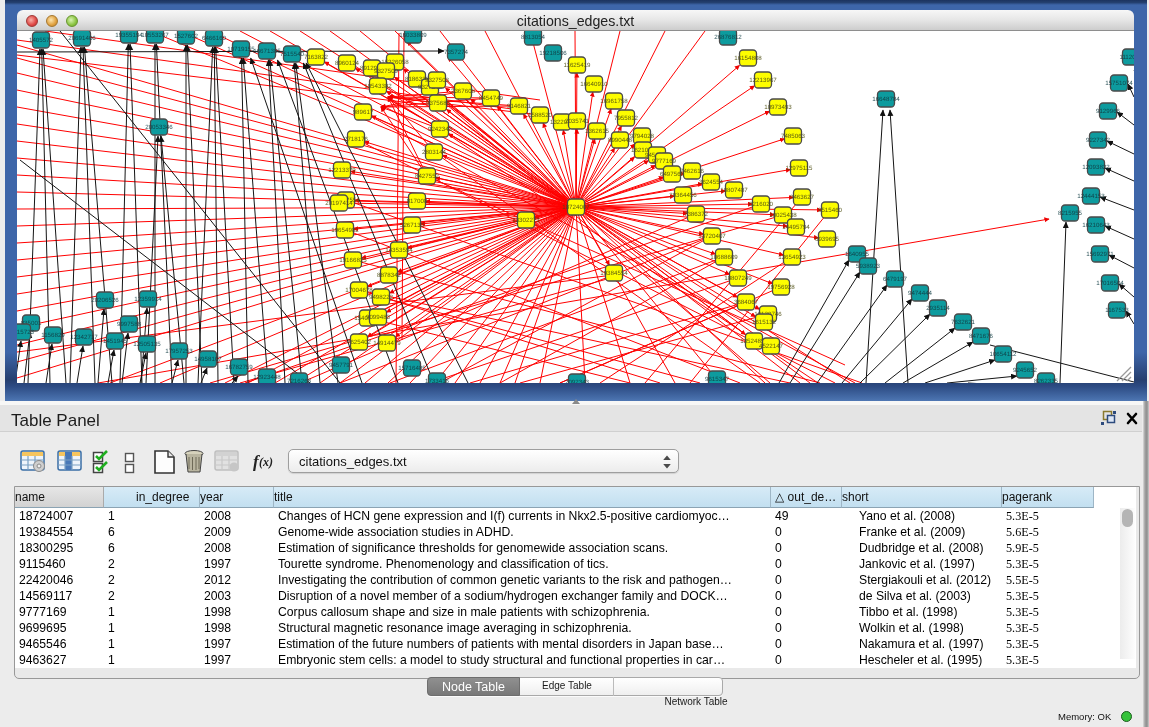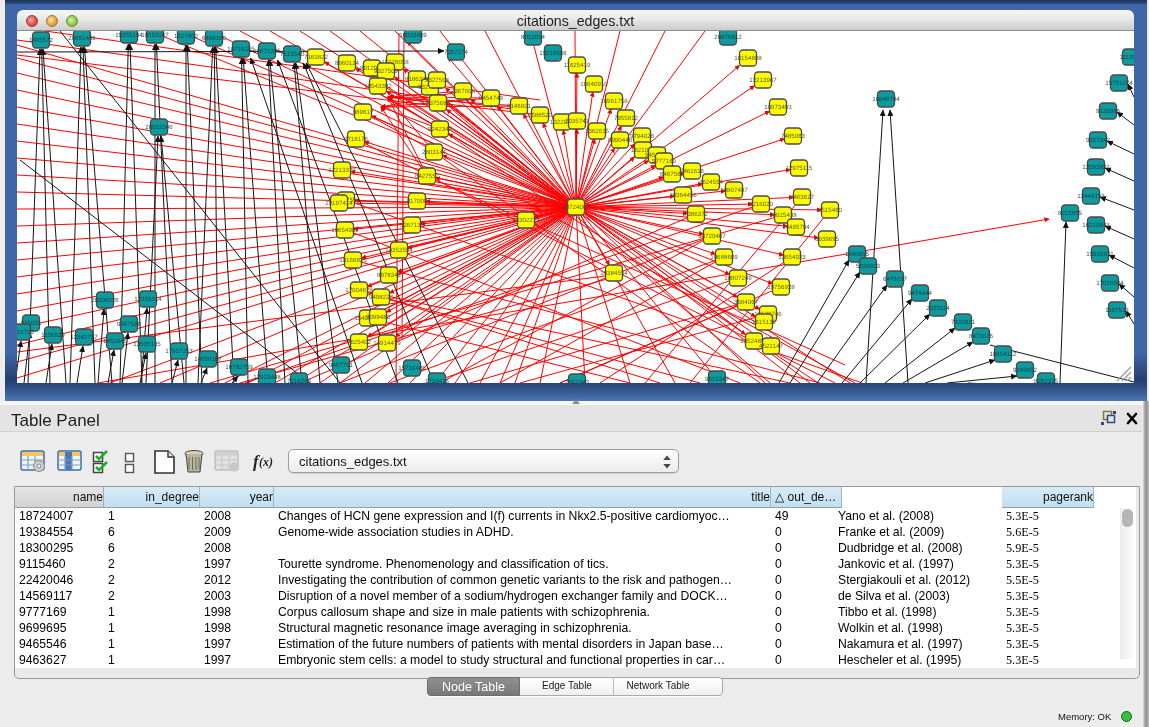--- a/index.html
+++ b/index.html
@@ -22,25 +22,25 @@
 #ptitle { left:11px; top:411px; font-size:17px; color:#1c1c1c; }
 #rightstrip { left:1143px; top:401px; width:6px; height:326px; background:linear-gradient(90deg,#dcdcdc 0,#a0a0a0 2px,#8f8f8f 4px,#cccccc 6px); }
 
 
 #dropdown { left:288px; top:449px; width:391px; height:24px; border:1px solid #9e9e9e; border-radius:5px; background:linear-gradient(180deg,#ffffff,#ececec); box-shadow:0 1px 1px rgba(0,0,0,0.12); }
 #ddtext { left:299px; top:454px; font-size:13px; color:#111; }
 
 
 #tablebox { left:14px; top:486px; width:1126px; height:193px; border:1px solid #989898; border-radius:0 0 5px 5px; background:#e9e9e9; }
 #tablewhite { left:15px; top:487px; width:1121px; height:181px; background:#fff; }
-.th { top:487px; height:21px; background:linear-gradient(180deg,#d7ebf7 0,#c2dff0 100%); border-right:1px solid #9eb6c6; border-bottom:1px solid #8ba3b3; font-size:12px; color:#111; text-align:right; line-height:21px; }
+.th { top:487px; height:21px; background:linear-gradient(180deg,#d7ebf7 0,#c2dff0 100%); border-right:1px solid #9eb6c6; border-bottom:1px solid #8ba3b3; font-size:12px; color:#111; text-align:left; line-height:21px; }
 .tr { position:absolute; left:15px; width:1104px; height:16px; font-size:12.2px; color:#000; white-space:nowrap; }
 .tr span { position:absolute; top:1px; }
 .c0 { left:4px; } .c1 { left:93px; } .c2 { left:189px; } .c3 { left:263px; }
-.c4 { left:760px; } .c5 { left:823px; } .c6 { left:991px;font-family:Liberation Serif, serif; }
+.c4 { left:760px; } .c5 { left:844px; } .c6 { left:991px;font-family:Liberation Serif, serif; }
 
 
 #sbar { left:1120px; top:508px; width:15px; height:151px; background:linear-gradient(90deg,#ececec,#fdfdfd); }
 #sthumb { left:1122px; top:509px; width:11px; height:18px; border-radius:6px; background:#b5b5b5; }
 
 
 #tabs { left:427px; top:677px; width:296px; height:19px; border:1px solid #a9a9a9; border-radius:4px; background:linear-gradient(180deg,#ffffff,#efefef); box-shadow:0 1px 0 rgba(255,255,255,.8); }
 #seg1 { left:427px; top:677px; width:93px; height:19px; background:linear-gradient(180deg,#909090,#787878); border:1px solid #6e6e6e; border-radius:4px 0 0 4px; color:#fff; text-align:center; line-height:18px; font-size:12.5px; }
 .seg { top:677px; height:19px; color:#1a1a1a; text-align:center; line-height:18px; font-size:10px; }
 #memory { left:1058px; top:711px; font-size:9.5px; color:#111; }
@@ -648,24 +648,25 @@
       </g>
 </svg>
 <div class="abs" id="dropdown"></div>
 <div class="abs" id="ddtext">citations_edges.txt</div>
 <svg class="abs" style="left:661px;top:455px" width="12" height="14">
       <path d="M6 0.5 L9.8 5 H2.2 z M6 13.5 L2.2 9 H9.8 z" fill="#4a4a4a"></path>
     </svg>
 <div class="abs" id="tablebox"></div>
 <div class="abs" id="tablewhite"></div>
 <div class="abs th" style="left:15px;width:89px;background:linear-gradient(180deg,#e6e6e6,#d2d2d2);border-right:1px solid #aaa;">name</div>
-<div class="abs th" style="left:104px;width:96px;">in_degree</div>
+<div class="abs th" style="left:104px;width:96px;padding-left:32px;">in_degree</div>
 <div class="abs th" style="left:200px;width:74px;">year</div>
 <div class="abs th" style="left:274px;width:497px;">title</div>
 <div class="abs th" style="left:771px;width:71px;text-align:left;padding-left:4px;">△ out_de…</div>
+<div class="abs th" style="left:842px;width:160px;">short</div>
 <div class="abs th" style="left:1002px;width:92px;">pagerank</div>
 <div class="tr" style="top:508px">
       <span class="c0">18724007</span>
       <span class="c1">1</span>
       <span class="c2">2008</span>
       <span class="c3">Changes of HCN gene expression and I(f) currents in Nkx2.5-positive cardiomyoc…</span>
       <span class="c4">49</span>
       <span class="c5">Yano et al. (2008)</span>
       <span class="c6">5.3E-5</span>
     </div>
@@ -675,20 +676,21 @@
       <span class="c2">2009</span>
       <span class="c3">Genome-wide association studies in ADHD.</span>
       <span class="c4">0</span>
       <span class="c5">Franke et al. (2009)</span>
       <span class="c6">5.6E-5</span>
     </div>
 <div class="tr" style="top:540px">
       <span class="c0">18300295</span>
       <span class="c1">6</span>
       <span class="c2">2008</span>
+      <span class="c3">Estimation of significance thresholds for genomewide association scans.</span>
       <span class="c4">0</span>
       <span class="c5">Dudbridge et al. (2008)</span>
       <span class="c6">5.9E-5</span>
     </div>
 <div class="tr" style="top:556px">
       <span class="c0">9115460</span>
       <span class="c1">2</span>
       <span class="c2">1997</span>
       <span class="c3">Tourette syndrome. Phenomenology and classification of tics.</span>
       <span class="c4">0</span>
@@ -747,15 +749,15 @@
       <span class="c3">Embryonic stem cells: a model to study structural and functional properties in car…</span>
       <span class="c4">0</span>
       <span class="c5">Hescheler et al. (1995)</span>
       <span class="c6">5.3E-5</span>
     </div>
 <div class="abs" id="sbar"></div>
 <div class="abs" id="sthumb"></div>
 <div class="abs" id="tabs"></div>
 <div class="abs" id="seg1">Node Table</div>
 <div class="abs seg" style="left:521px;width:93px;border-right:1px solid #bbb;">Edge Table</div>
-<div class="abs seg" style="left:604px;width:108px;">Network Table</div>
+<div class="abs seg" style="left:642px;width:108px;margin-top:16px;">Network Table</div>
 <div class="abs" id="memory">Memory: OK</div>
 <div class="abs" id="memled"></div>
 </div>
 </body></html>

